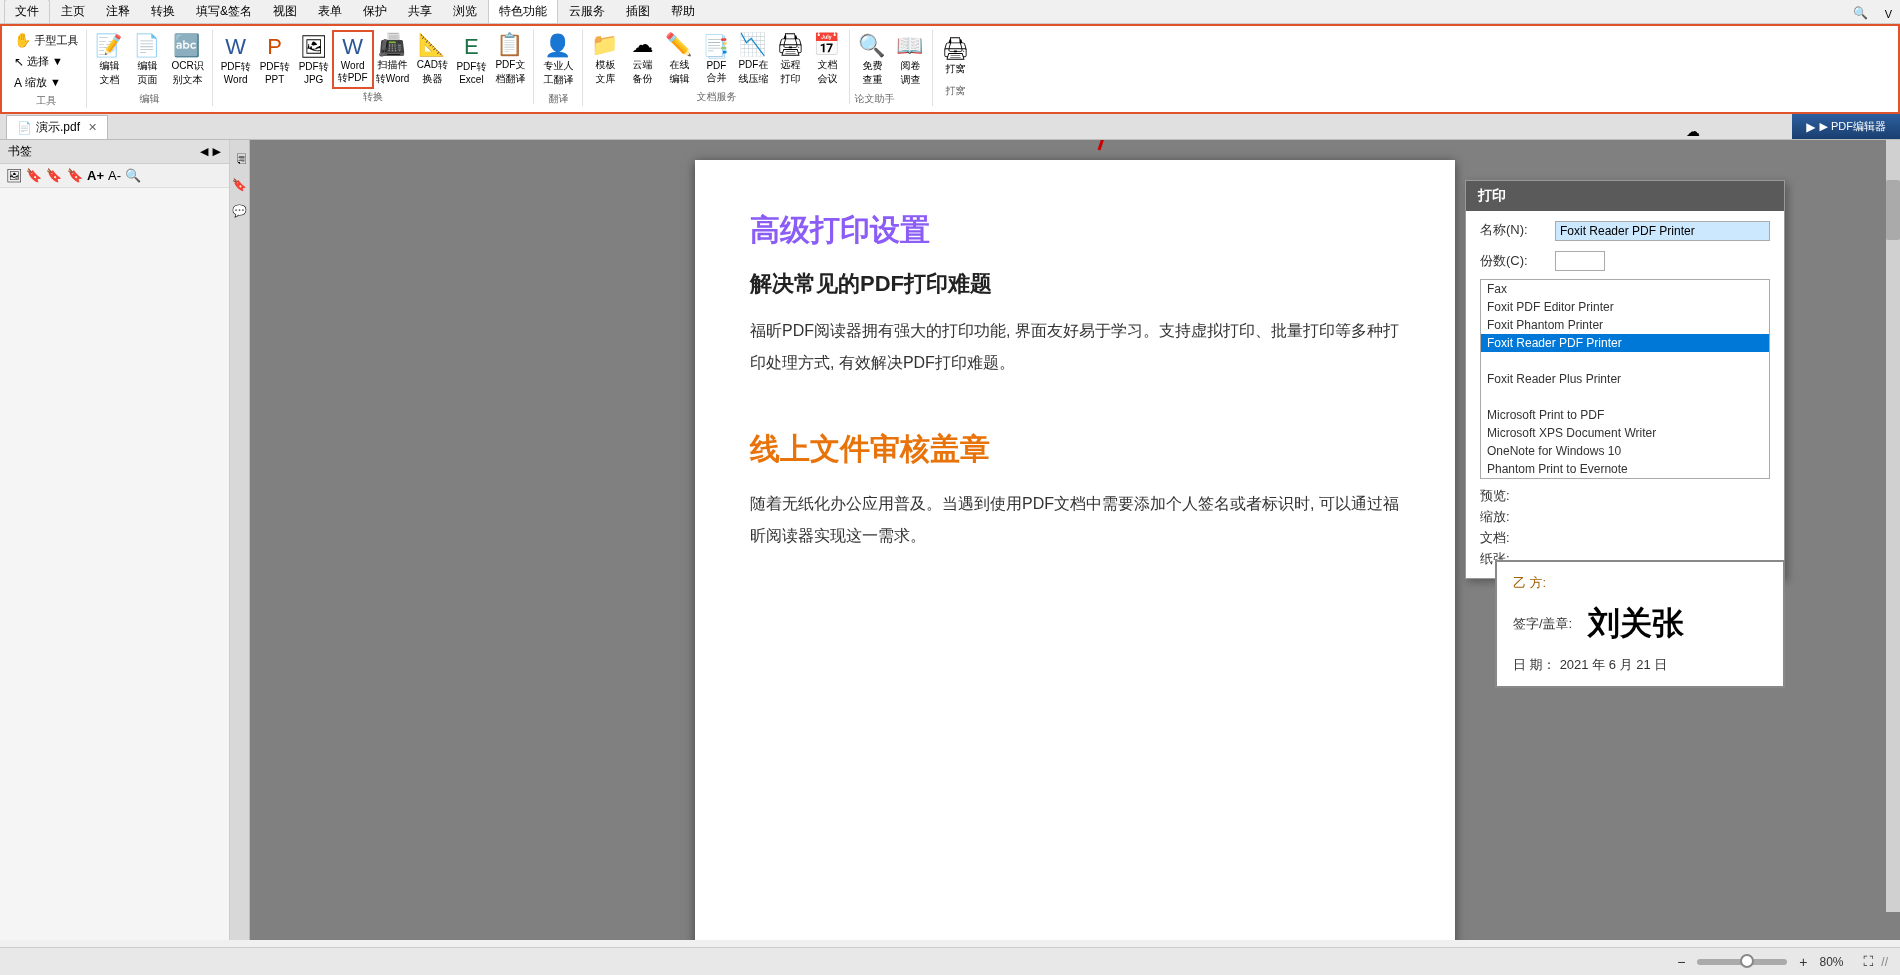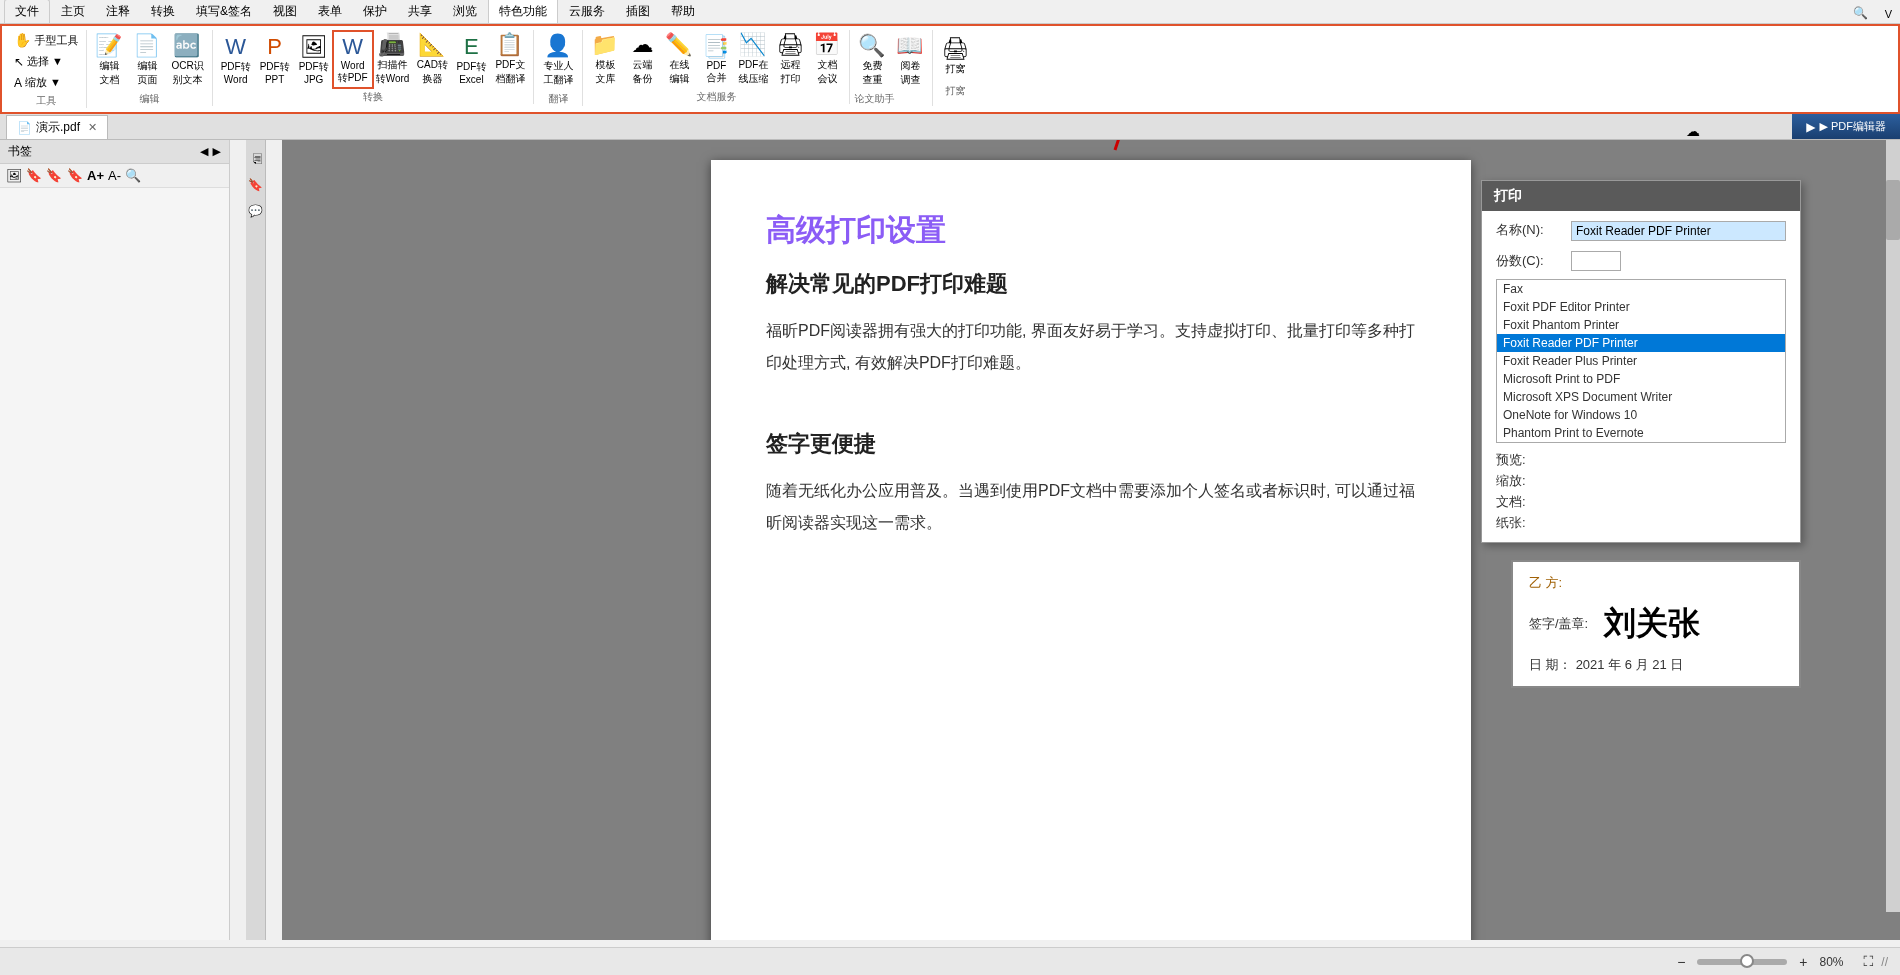--- a/index.html
+++ b/index.html
@@ -194,21 +194,21 @@
       <span style="margin-left:8px; color:#666; font-size:11px; cursor:pointer;">✕</span>
     </div>
     <div style="position:absolute; right:200px; font-size:14px; cursor:pointer;">☁</div>
     <div style="position:absolute; right:0; top:0; height:100%; display:flex; align-items:center; padding:0 14px; background:linear-gradient(to bottom, #2c5f9e, #1a3f70); color:#fff; font-size:12px; cursor:pointer;">
       <span style="margin-right:4px;">▶</span>
       <span style="font-size:11px;">▶ PDF编辑器</span>
     </div>
   </div>
 </div>
 
-<div style="display:flex; height:calc(975px - 22px - 24px - 75px - 26px - 28px); position:relative;gap:16px;">
+<div style="display:flex; height:calc(975px - 22px - 24px - 75px - 26px - 28px); position:relative;">
 
   <div style="width:230px; background:#f5f5f5; border-right:1px solid #ccc; display:flex; flex-direction:column;">
     <div style="display:flex; align-items:center; justify-content:space-between; padding:3px 8px; background:#e0e0e0; border-bottom:1px solid #ccc; font-size:12px;">
       <span>书签</span>
       <div style="display:flex; gap:4px;">
         <span style="cursor:pointer; font-size:11px;">◀</span>
         <span style="cursor:pointer; font-size:11px;">▶</span>
       </div>
     </div>
 
@@ -262,21 +262,21 @@
           <div style="display:flex; align-items:center; margin-bottom:8px;">
             <span style="width:75px; color:#333;">份数(C):</span>
             <input style="width: 50px; border: 1px solid rgb(170, 170, 170); padding: 2px 4px; font-size: 12px;" value="">
           </div>
 
           <div style="border:1px solid #aaa; background:#fff; font-size:12px; margin-bottom:8px;">
             <div style="padding:2px 6px; color:#333;">Fax</div>
             <div style="padding:2px 6px; color:#333;">Foxit PDF Editor Printer</div>
             <div style="padding:2px 6px; color:#333;">Foxit Phantom Printer</div>
             <div style="padding:2px 6px; background:#0078d7; color:#fff;">Foxit Reader PDF Printer</div>
-            <div style="padding:2px 6px; color:#333;">Foxit Reader Plus Printer</div>
+            <div style="padding:20px 6px; color:#333;">Foxit Reader Plus Printer</div>
             <div style="padding:2px 6px; color:#333;">Microsoft Print to PDF</div>
             <div style="padding:2px 6px; color:#333;">Microsoft XPS Document Writer</div>
             <div style="padding:2px 6px; color:#333;">OneNote for Windows 10</div>
             <div style="padding:2px 6px; color:#333;">Phantom Print to Evernote</div>
           </div>
           <div style="display:flex; margin-bottom:3px;">
             <span style="width:75px; color:#333;">预览:</span>
           </div>
           <div style="display:flex; margin-bottom:3px;">
             <span style="width:75px; color:#333;">缩放:</span>
@@ -284,21 +284,21 @@
           <div style="display:flex; margin-bottom:3px;">
             <span style="width:75px; color:#333;">文档:</span>
           </div>
           <div style="display:flex;">
             <span style="width:75px; color:#333;">纸张:</span>
           </div>
         </div>
       </div>
 
       <div style="margin-top:50px;">
-        <div style="font-size:22px; font-weight:bold; color:#222; margin-bottom:16px; font-family:'Microsoft YaHei', sans-serif;">签字更便捷</div>
+        <div style="font-size:30px; color:#e8730a; font-weight:bold; margin-bottom:18px; font-family:'Microsoft YaHei', sans-serif;">线上文件审核盖章</div>
         <div style="font-size:16px; color:#333; line-height:2; font-family:'Microsoft YaHei', sans-serif;">随着无纸化办公应用普及。当遇到使用PDF文档中需要添加个人签名或者标识时, 可以通过福昕阅读器实现这一需求。</div>
       </div>
 
       <div style="position:absolute; right:-330px; top:400px; width:290px; border:2px solid #888; background:#fff; padding:12px 16px;">
         <div style="font-size:13px; color:#a16207; margin-bottom:10px;">乙 方:</div>
         <div style="display:flex; align-items:center; margin-bottom:10px;">
           <span style="width:75px; font-size:13px; color:#333;">签字/盖章:</span>
           <span style="font-size:32px; font-weight:bold; color:#000; font-family:'KaiTi','楷体',serif;">刘关张</span>
         </div>
         <div style="display:flex; align-items:center;">

